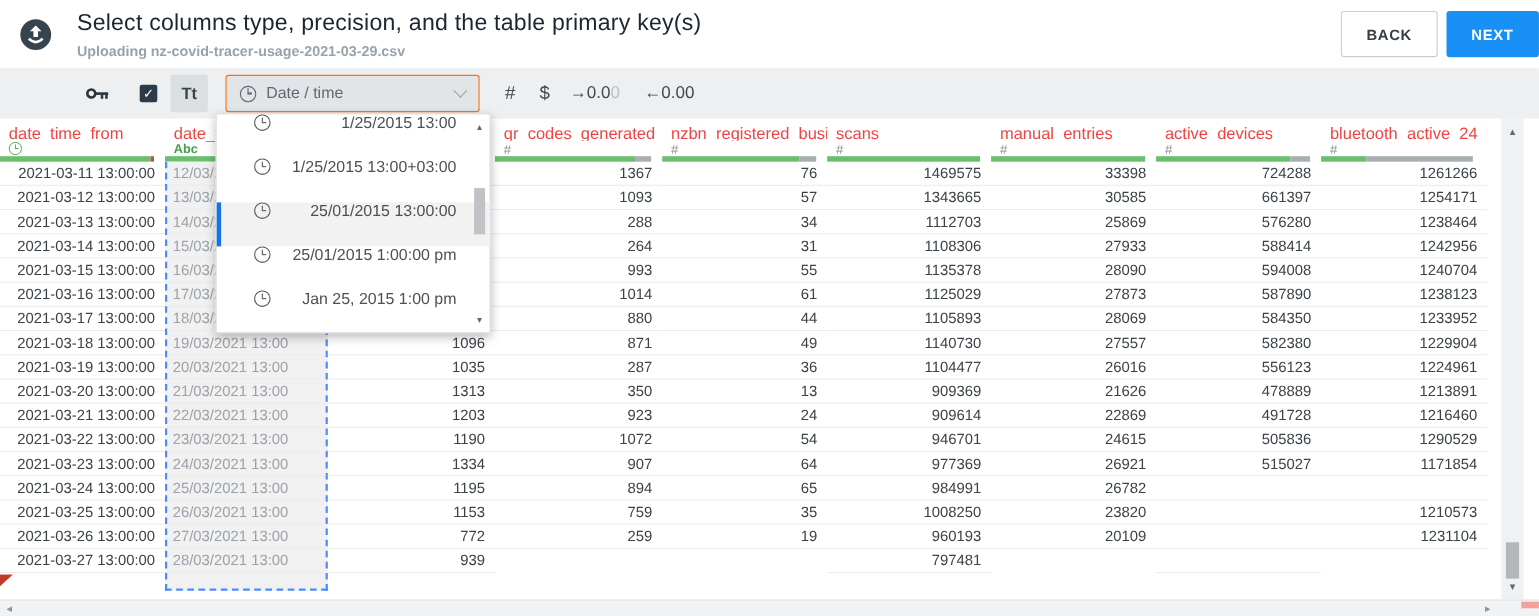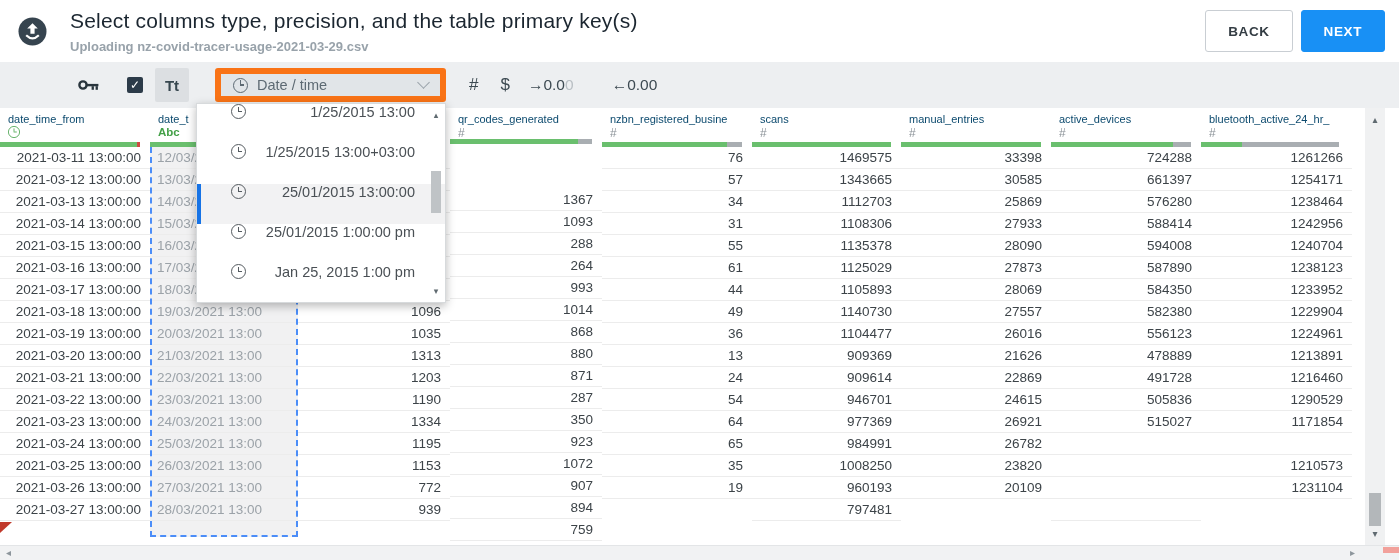--- a/index.html
+++ b/index.html
@@ -6,51 +6,51 @@
   html,body { background:#fff; }
   body { font-family:"Liberation Sans", sans-serif; }
   .app { position:relative; width:1399px; height:560px; background:#fff; overflow:hidden; }
 
   
   .top { position:absolute; left:0; top:0; width:1399px; height:62px; background:#fff; }
   .upload-badge { position:absolute; left:17px; top:16px; width:31px; height:31px; }
   .titles { position:absolute; left:70px; top:9px; }
   .page-title { font-size:21px; font-weight:500; color:#1b2630; letter-spacing:.2px; }
   .page-subtitle { margin-top:6px; font-size:13px; font-weight:600; color:#98a2aa; }
-  .actions { position:absolute; right:14px; top:10px; display:flex; gap:8px; }
+  .actions { position:absolute; right:0; top:10px; display:flex; gap:8px; }
   .btn { height:42px; padding:0 22px; font-family:"Liberation Sans",sans-serif; font-size:13.5px; font-weight:700; letter-spacing:.6px; border-radius:3px; cursor:pointer; }
   .btn-back { background:#fff; border:1px solid #c9ced3; color:#343d44; }
   .btn-next { background:#1890f5; border:1px solid #1890f5; color:#fff; }
 
   
   .toolbar { position:absolute; left:0; top:62px; width:1399px; height:46px; background:#edeff1; display:flex; align-items:center; }
   .key-icon { margin-left:78px; display:inline-flex; }
   .checkbox { margin-left:28px; width:16px; height:16px; background:#2c3b49; border-radius:2px; color:#fff; font-size:12px; line-height:16px; text-align:center; cursor:pointer; }
   .tt-btn { margin-left:12px; width:34px; height:34px; background:#dcdfe2; border:none; border-radius:2px; font-family:"Liberation Sans",sans-serif; font-size:15px; font-weight:700; color:#37474f; cursor:pointer; }
-  .type-dd { margin-left:26px; width:231px; height:34px; background:#e1e5e8; border:6px solid #f97316; border-radius:3px; display:flex; align-items:center; padding:0 12px; color:#5d6a73; cursor:pointer; }
+  .type-dd { margin-left:16px; width:231px; height:34px; background:#e1e5e8; border:1px solid #f97316; border-radius:3px; display:flex; align-items:center; padding:0 12px; color:#5d6a73; cursor:pointer; }
   .type-dd .dd-label { margin-left:9px; font-size:14.5px; }
   .chevron { margin-left:auto; width:9px; height:9px; border-right:1.6px solid #99a2a9; border-bottom:1.6px solid #99a2a9; transform:rotate(45deg); margin-top:-5px; }
   .tool-sym { color:#3d4a52; font-size:17px; font-weight:500; cursor:pointer; }
   .sym-hash { margin-left:23px; }
   .sym-dollar { margin-left:22px; }
   .tool-num { margin-left:18px; color:#3d4a52; font-size:15.5px; cursor:pointer; }
   .tool-num .faded { color:#b9bfc4; }
-  .tool-num + .tool-num { margin-left:38px; }
+  .tool-num + .tool-num { margin-left:22px; }
 
   
   .clock { display:inline-block; flex:none; width:15px; height:15px; border:1.5px solid currentColor; border-radius:50%; position:relative; }
   .clock::before { content:""; position:absolute; width:1.5px; height:4.4px; background:currentColor; left:5.9px; top:1.8px; }
   .clock::after  { content:""; position:absolute; width:4.4px; height:1.5px; background:currentColor; left:5.9px; top:5.9px; }
 
   
   .table-area { position:absolute; left:0; top:108px; width:1399px; height:437px; background:#fff; }
   .cols { position:absolute; left:0; top:0; display:flex; height:437px; }
   .col { flex:none; display:flex; flex-direction:column; }
   .col-head { height:39px; display:flex; flex-direction:column; padding:5px 0 0 8px; }
-  .col-label { font-size:11px; color:#0c4a6e; white-space:nowrap; overflow:hidden; }
+  .col-label { font-size:15px; color:#ef4444; white-space:nowrap; overflow:hidden; }
   .col-type { height:13px; margin-top:1px; font-size:11.5px; font-weight:700; }
   .col-type .t-green { color:#43a047; }
   .col-type .t-gray { color:#8b9298; font-weight:400; font-size:12px; }
   .col-type .clock { transform:scale(.8); transform-origin:left top; color:#43a047; }
   .col-bar { margin-top:auto; margin-left:-8px; height:5px; display:flex; width:calc(100% - 2px); }
   .col-bar .seg { height:5px; }
   .cells { }
   .cell { height:22px; line-height:21px; font-size:13.5px; color:#3c4348; border-bottom:1px solid #ececec; white-space:nowrap; overflow:hidden; }
   .al-right { text-align:right; padding-right:9px; }
   .al-left { text-align:left; padding-left:5px; }
@@ -207,37 +207,36 @@
             <div class="cell al-right">1313</div>
             <div class="cell al-right">1203</div>
             <div class="cell al-right">1190</div>
             <div class="cell al-right">1334</div>
             <div class="cell al-right">1195</div>
             <div class="cell al-right">1153</div>
             <div class="cell al-right">772</div>
             <div class="cell al-right">939</div>
           </div>
         </div>
-        <div class="col" style="width: 152px; gap: 45px;">
+        <div class="col" style="width: 152px;">
           <div class="col-head">
             <div class="col-label">qr_codes_generated</div>
             <div class="col-type"><span class="t-gray">#</span></div>
             <div class="col-bar">
               <span class="seg" style="width: 90%; background: rgb(106, 191, 110);"></span>
               <span class="seg" style="width: 10%; background: rgb(169, 174, 178);"></span>
             </div>
           </div>
           <div class="cells">
             <div class="cell al-right">1367</div>
             <div class="cell al-right">1093</div>
             <div class="cell al-right">288</div>
             <div class="cell al-right">264</div>
             <div class="cell al-right">993</div>
             <div class="cell al-right">1014</div>
-            <div class="cell al-right">868</div>
             <div class="cell al-right">880</div>
             <div class="cell al-right">871</div>
             <div class="cell al-right">287</div>
             <div class="cell al-right">350</div>
             <div class="cell al-right">923</div>
             <div class="cell al-right">1072</div>
             <div class="cell al-right">907</div>
             <div class="cell al-right">894</div>
             <div class="cell al-right">759</div>
             <div class="cell al-right">259</div>

